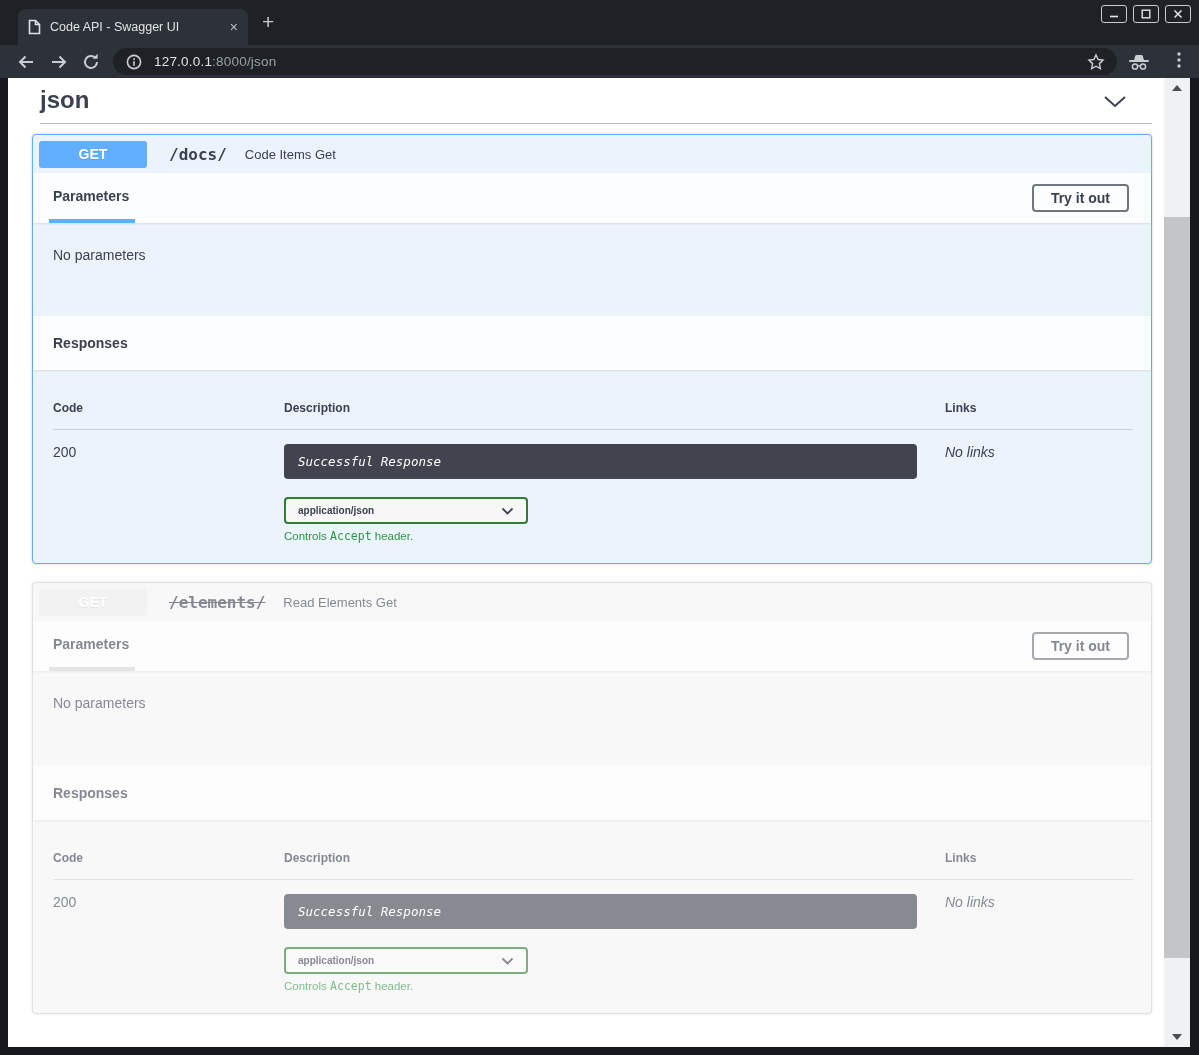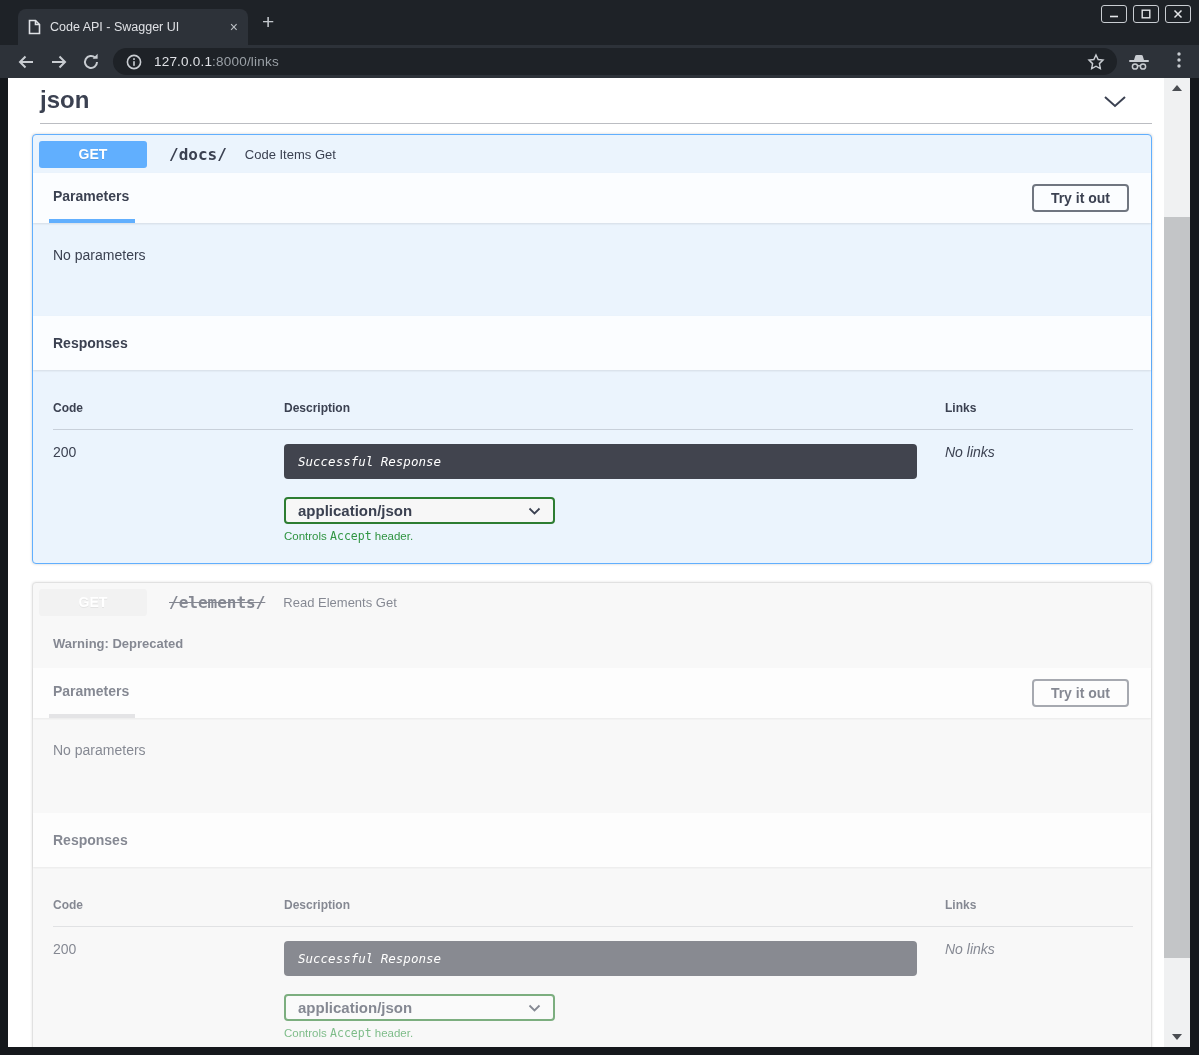--- a/index.html
+++ b/index.html
@@ -52,21 +52,21 @@
   .deprecated .params-body{min-height:95px;}
 
   .responses-header{height:54px;background:rgba(255,255,255,.8);box-shadow:0 1px 2px rgba(0,0,0,.1);display:flex;align-items:center;padding:0 20px;font-size:14px;font-weight:700;color:#3b4151;}
 
   .responses-body{padding-bottom:20px;}
   .resp-head{display:grid;grid-template-columns:231px 661px 1fr;margin:31px 18px 0 20px;padding-bottom:14px;border-bottom:1px solid rgba(59,65,81,.2);font-size:12px;font-weight:700;color:#3b4151;}
   .resp-row{display:grid;grid-template-columns:231px 661px 1fr;margin:14px 18px 0 20px;}
   .code-cell{font-size:14px;color:#3b4151;}
   .links-cell{font-size:14px;font-style:italic;color:#3b4151;}
   .desc-box{width:633px;box-sizing:border-box;background:#41444e;border-radius:4px;padding:10px 14px;color:#fff;font-family:"DejaVu Sans Mono",monospace;font-style:italic;font-weight:400;font-size:12.5px;}
-  .media-select{margin-top:18px;width:271px;height:27px;box-sizing:border-box;background:#f7f7f7;border:2px solid #2d7d32;border-radius:4px;display:flex;align-items:center;justify-content:space-between;padding:0 12px;font-size:15px;font-weight:700;color:#3b4151;cursor:pointer;}
+  .media-select{margin-top:18px;width:244px;height:27px;box-sizing:border-box;background:#f7f7f7;border:2px solid #2d7d32;border-radius:4px;display:flex;align-items:center;justify-content:space-between;padding:0 12px;font-size:10px;font-weight:700;color:#3b4151;cursor:pointer;}
   .accept-note{display:block;margin-top:5px;font-size:11.5px;color:#2f9441;}
   .accept-note code{font-family:"DejaVu Sans Mono",monospace;font-size:11.5px;}
 
   
   .scrollbar{position:absolute;right:9px;top:78px;width:26px;height:969px;background:#f0f1f2;}
   .sb-arrow{position:absolute;left:0;width:26px;height:16px;display:flex;align-items:center;justify-content:center;}
   .sb-up{top:2px;} .sb-down{bottom:2px;}
   .sb-thumb{position:absolute;left:0;top:139px;width:26px;height:741px;background:#c3c5c7;}
 </style>
 </head>
@@ -123,21 +123,21 @@
         </svg>
     </span>
     <div class="omnibox">
       <span style="margin-left:13px;display:flex;">
         <svg width="16" height="16" viewBox="0 0 16 16">
             <circle cx="8" cy="8" r="6.6" fill="none" stroke="#c9cdd2" stroke-width="1.6"></circle>
             <rect x="7.2" y="4.2" width="1.6" height="1.8" fill="#c9cdd2"></rect>
             <rect x="7.2" y="7.2" width="1.6" height="4.6" fill="#c9cdd2"></rect>
           </svg>
       </span>
-      <span class="url"><span>127.0.0.1</span><span class="muted">:8000/links</span></span>
+      <span class="url"><span>127.0.0.1</span><span class="muted">:8000/json</span></span>
       <span class="omni-star">
         <svg width="18" height="18" viewBox="0 0 20 20">
             <path d="M10 2.2l2.4 5 5.4.7-4 3.9 1 5.5-4.8-2.6-4.8 2.6 1-5.5-4-3.9 5.4-.7z" fill="none" stroke="#c9cdd2" stroke-width="1.6"></path>
           </svg>
       </span>
     </div>
     <span class="tool-right" style="right:48px;">
       <svg width="24" height="18" viewBox="0 0 24 18">
           <rect x="2" y="7" width="20" height="2" rx="1" fill="#c9cdd2"></rect>
           <path d="M7 7l1.4-4.4A1.5 1.5 0 0 1 9.8 2h4.4a1.5 1.5 0 0 1 1.4.6L17 7z" fill="#c9cdd2"></path>
@@ -202,21 +202,20 @@
         </div>
       </div>
     </div>
 
     <div class="opblock deprecated">
       <div class="op-summary">
         <span class="method-btn">GET</span>
         <span class="op-path">/elements/</span>
         <span class="op-summary-desc">Read Elements Get</span>
       </div>
-      <div class="deprecated-warning">Warning: Deprecated</div>
       <div class="section-header">
         <span class="tab-item">
             <span>Parameters</span>
           </span>
         <button class="try-btn">Try it out</button>
       </div>
       <div class="params-body">No parameters</div>
       <div class="responses-header">Responses</div>
       <div class="responses-body">
         <div class="resp-head">

